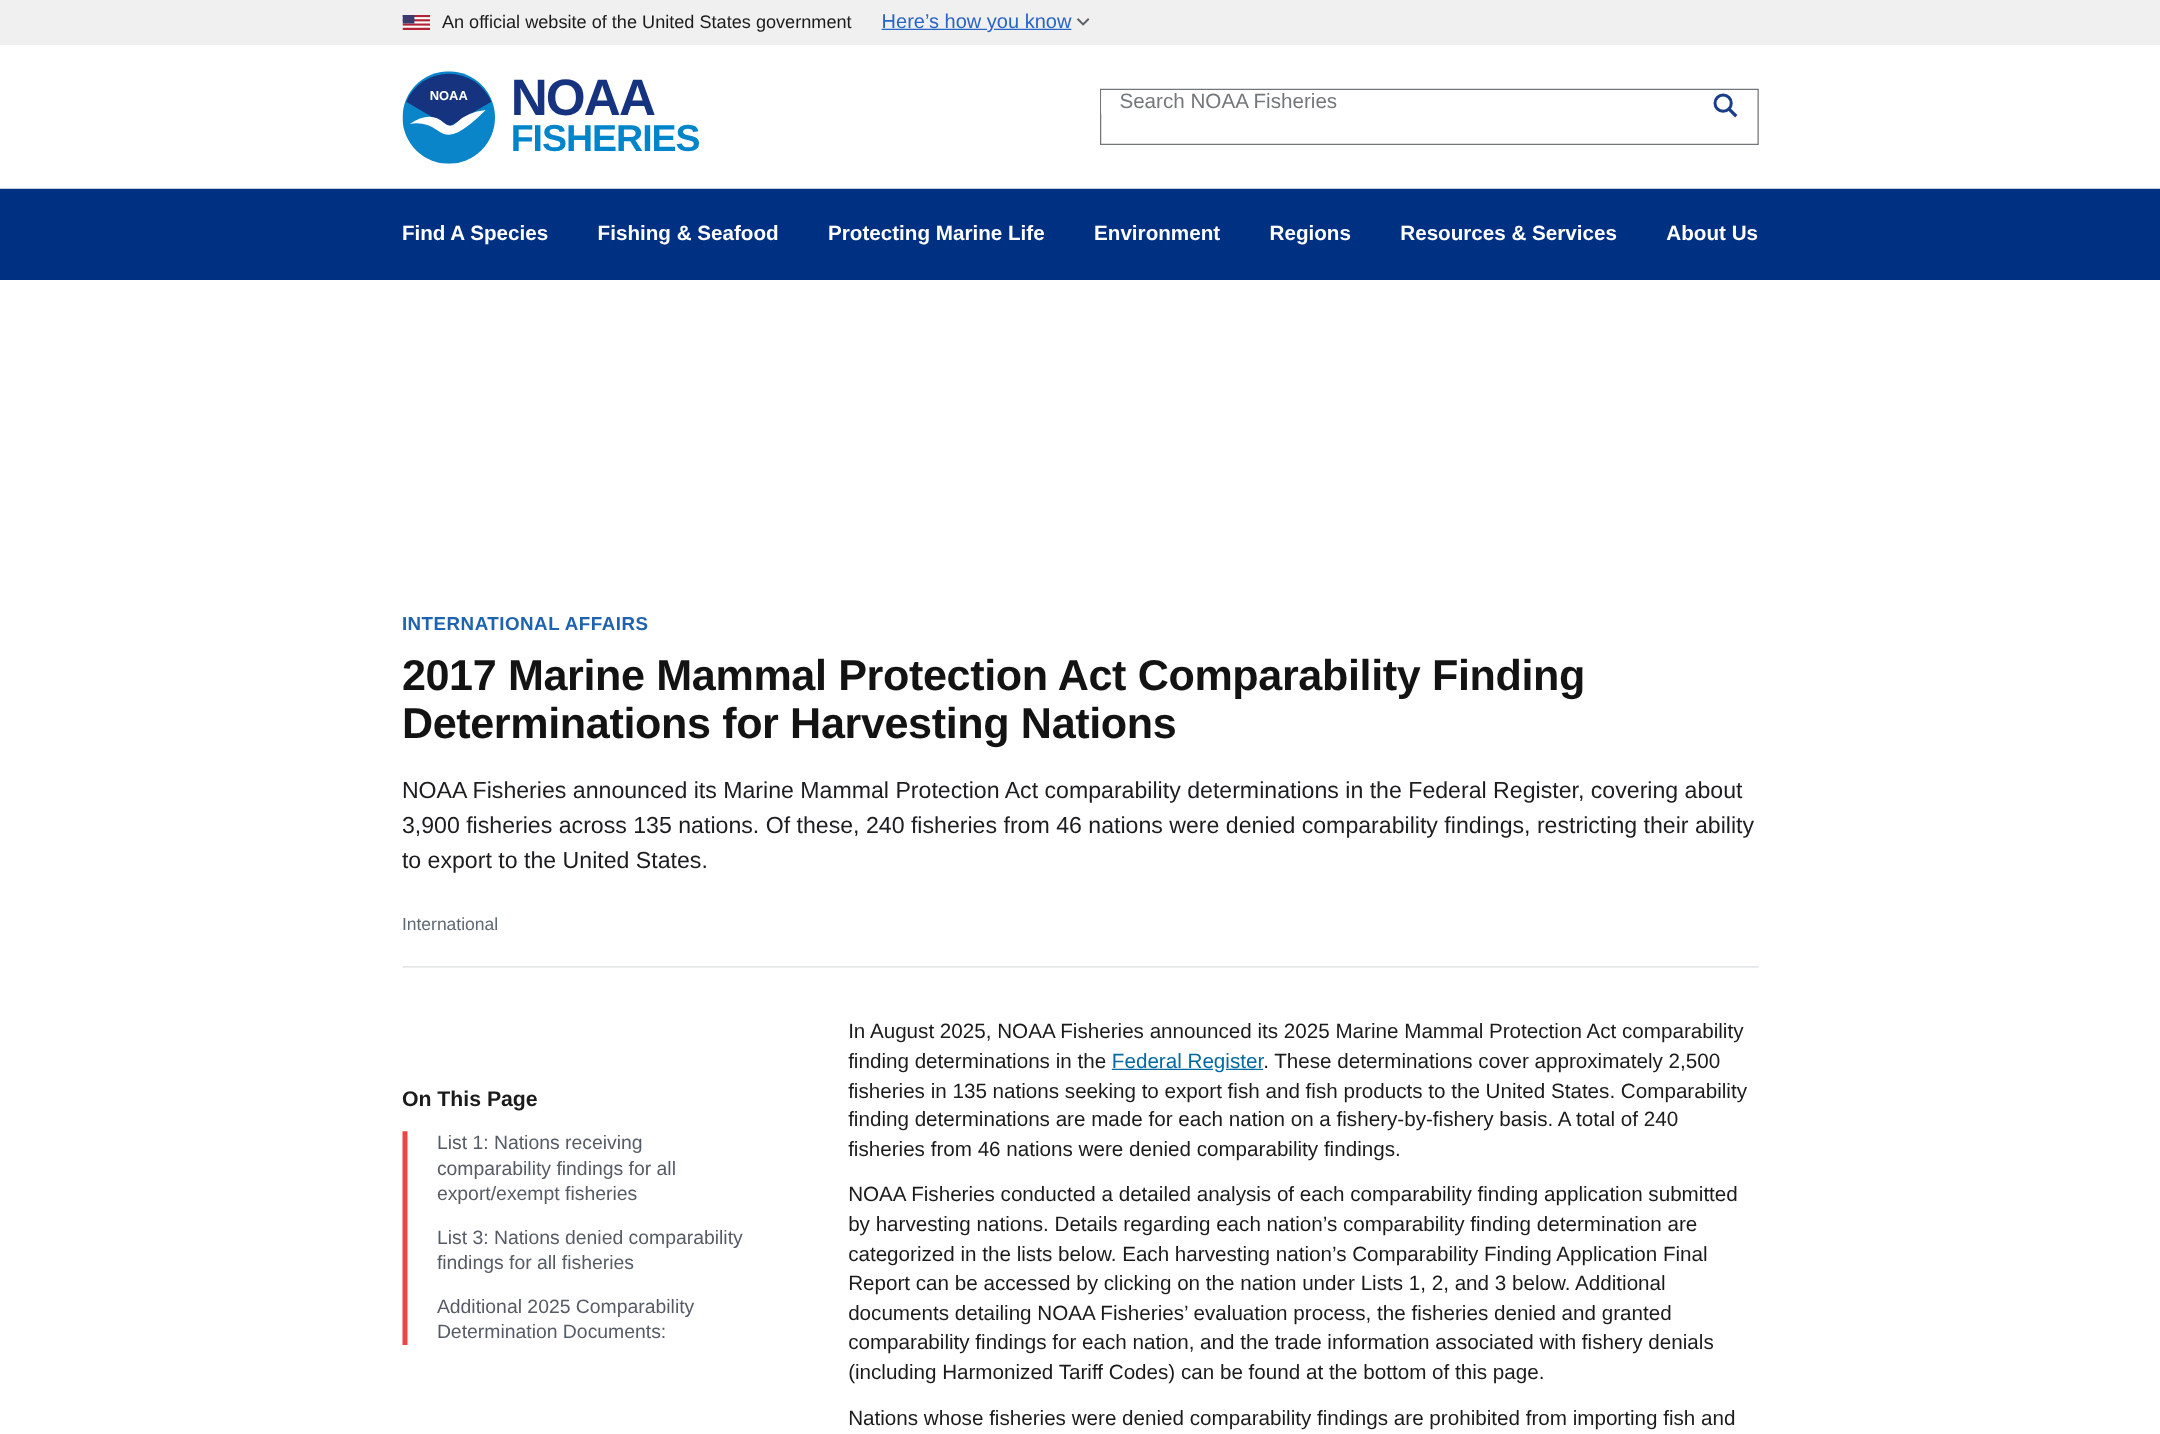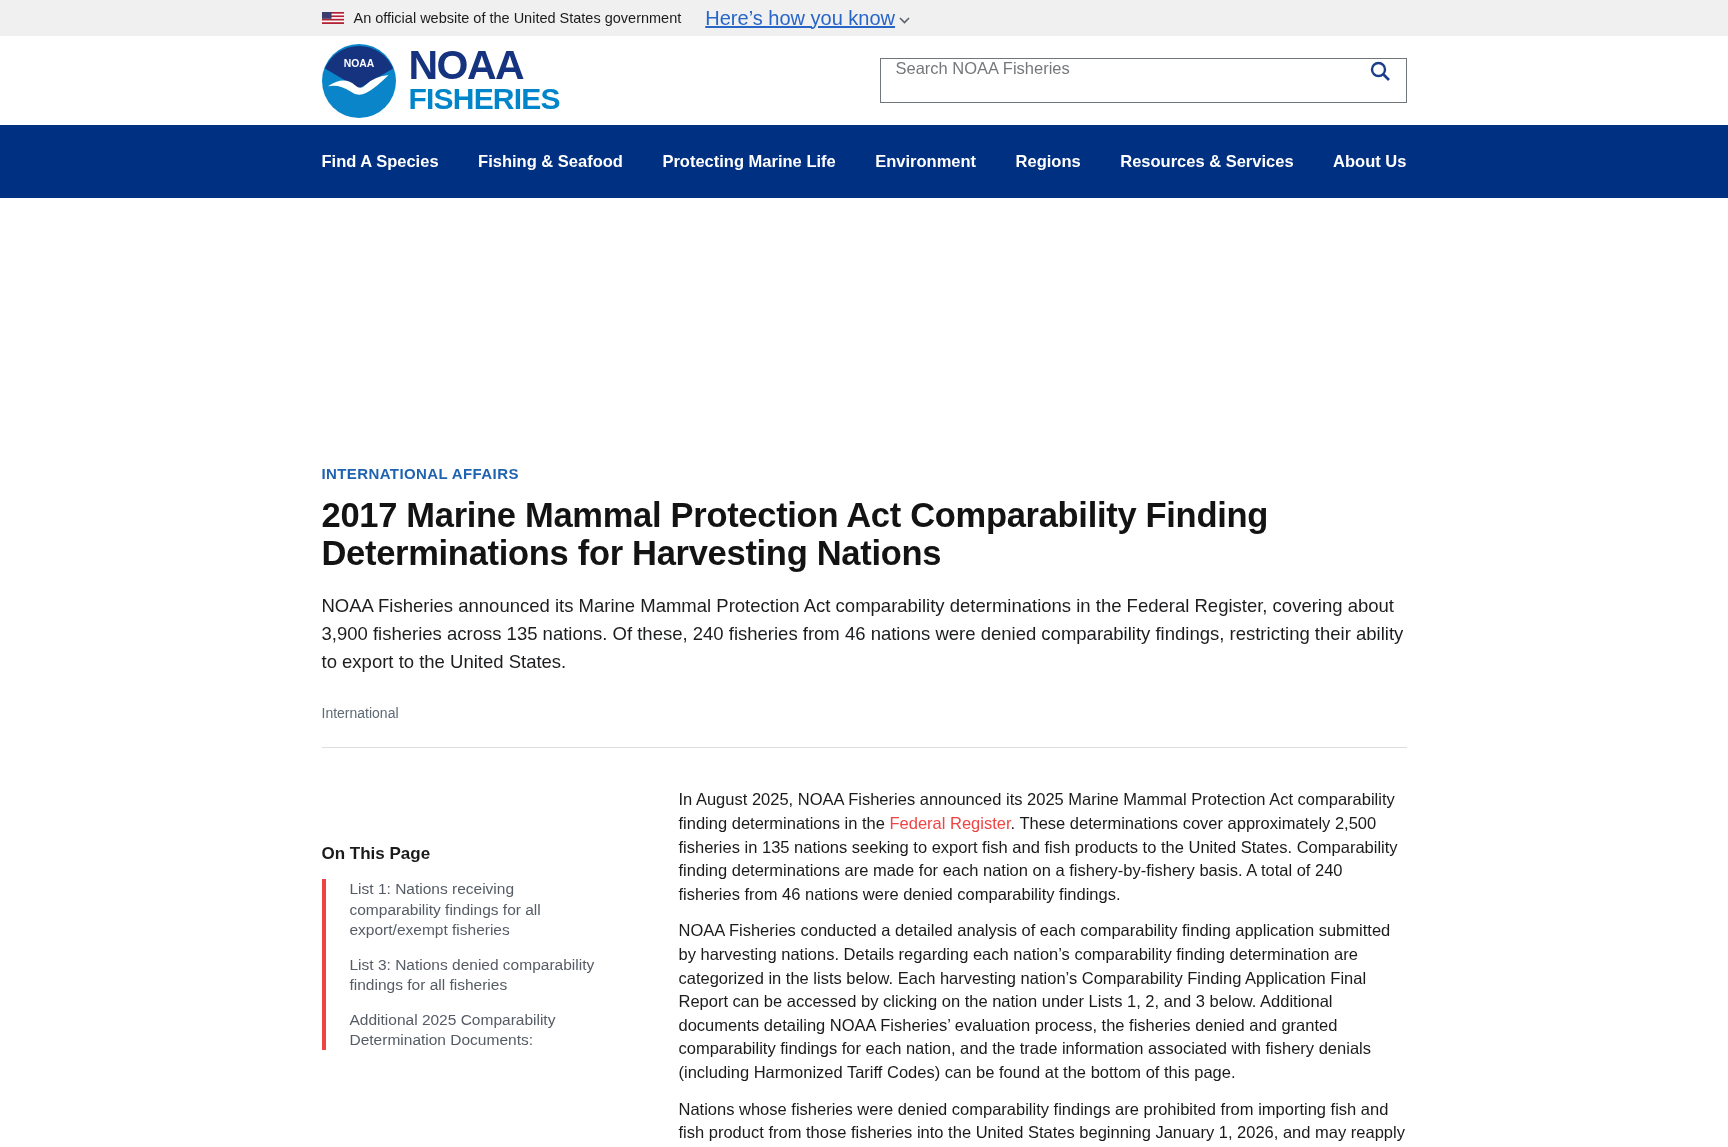--- a/index.html
+++ b/index.html
@@ -8,26 +8,26 @@
     font-family: "Liberation Sans", "DejaVu Sans", sans-serif;
     background: #ffffff;
     color: #1b1b1b;
   }
   .inner { width: 1085px; margin: 0 auto; }
 
   
   .gov-banner { height: 36px; background: #f0f0f0; display: flex; align-items: center; }
   .gov-banner .inner { display: flex; align-items: center; gap: 10px; }
   .gov-banner-text { font-size: 14.5px; color: #1b1b1b; }
-  .gov-banner-link { font-size: 20px; color: #2765c7; text-decoration: underline; margin-left: 14px; cursor: pointer; }
+  .gov-banner-link { font-size: 16px; color: #2765c7; text-decoration: underline; margin-left: 14px; cursor: pointer; }
   .flag { width: 22px; height: 12px; flex-shrink: 0; }
   .chev { margin-left: 4px; vertical-align: 1px; }
 
   
-  .site-header { height: 89px; background: #fff; display: flex; align-items: center; }
+  .site-header { height: 115px; background: #fff; display: flex; align-items: center; }
   .site-header .inner { display: flex; align-items: center; justify-content: space-between; }
   .logo { display: flex; align-items: center; gap: 13px; cursor: pointer; }
   .logo-circle { width: 74px; height: 74px; }
   .logo-wordmark { line-height: 1; }
   .logo-noaa { font-size: 41px; font-weight: bold; color: #16337f; letter-spacing: -1.5px; line-height: 0.92; }
   .logo-fisheries { font-size: 30px; font-weight: bold; color: #0085ca; letter-spacing: -0.8px; }
 
   .search-box { width: 527px; height: 45px; border: 1px solid #71767a; display: flex; align-items: flex-start; background: #fff; }
   .search-box input {
     flex: 1; border: none; outline: none; font-size: 16.5px; padding: 0 15px;
@@ -55,21 +55,21 @@
   .columns { display: flex; margin-top: 40px; }
   .sidebar { width: 357px; flex-shrink: 0; padding-top: 24px; }
   .otp-heading { font-size: 17px; font-weight: bold; color: #1b1b1b; margin-top: 32px; }
   .otp-list { margin-top: 15px; border-left: 4px solid #ef4444; padding-left: 24px; }
   .otp-item {
     display: block; font-size: 15.5px; line-height: 1.3; color: #565c65;
     margin-bottom: 15px; max-width: 252px; text-decoration: none; cursor: pointer;
   }
   .content { flex: 1; max-width: 728px; }
   .content p { font-size: 16.5px; line-height: 1.43; color: #1b1b1b; margin-bottom: 13px; }
-  .body-link { color: #ef4444; cursor: pointer; }
+  .body-link { color: #0369a1; text-decoration: underline; cursor: pointer; }
 </style>
 </head>
 <body>
 
 <div class="gov-banner">
   <div class="inner">
     <svg class="flag" viewBox="0 0 22 12">
       <rect width="22" height="12" fill="#ffffff"></rect>
       <g fill="#b22234">
         <rect y="0" width="22" height="1.7"></rect>

